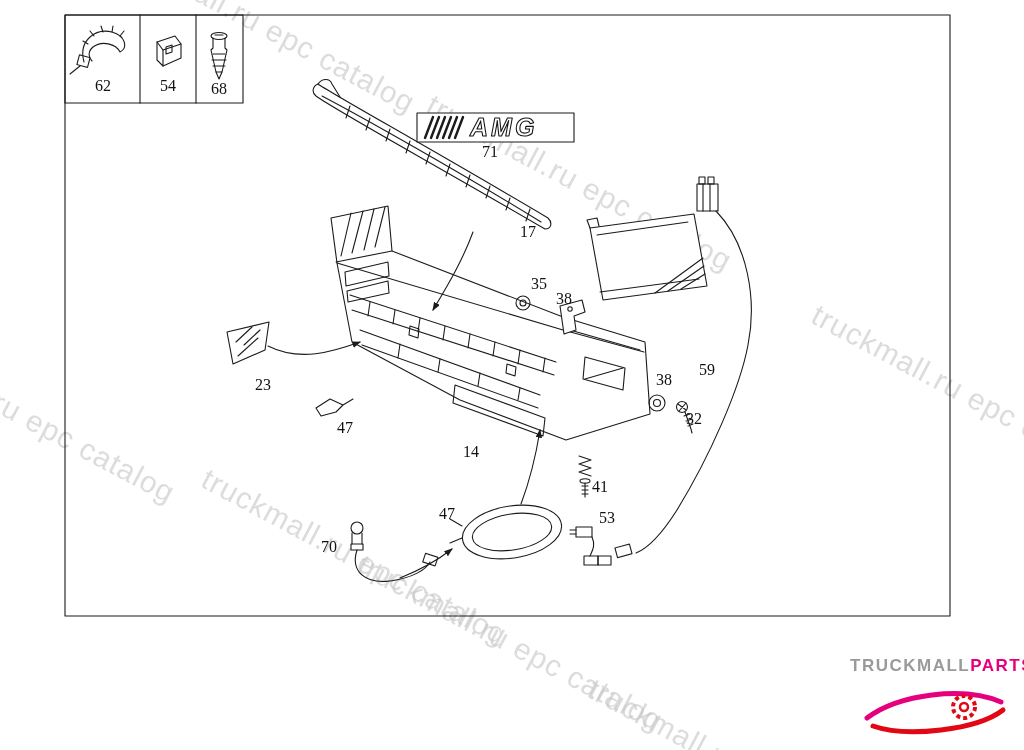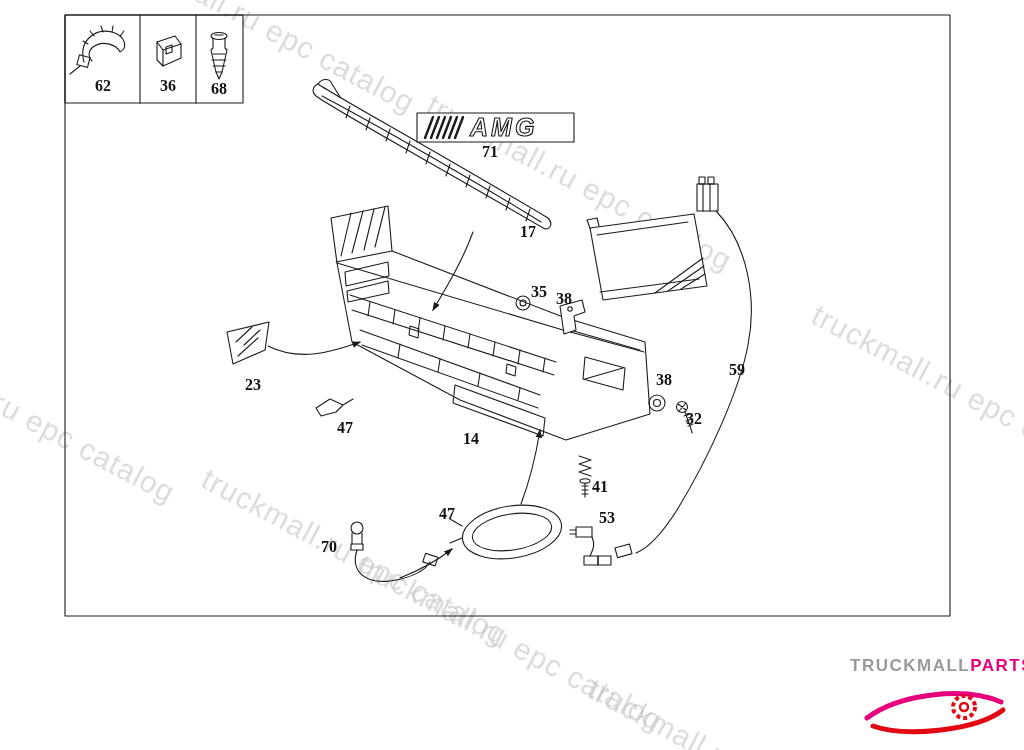--- a/index.html
+++ b/index.html
@@ -10,21 +10,21 @@
   .page{position:absolute;inset:0;}
   .watermark-layer{position:absolute;inset:0;z-index:1;}
   .wm{
     position:absolute;white-space:nowrap;
     font-family:"Liberation Sans",sans-serif;
     font-size:30px;letter-spacing:1px;
     color:#c6c6c6;opacity:.6;
     transform-origin:0 0;transform:rotate(28deg);
   }
   .art{position:absolute;left:0;top:0;z-index:2;}
-  .labels{position:absolute;inset:0;z-index:3;font-weight:bold;}
+  .labels{position:absolute;inset:0;z-index:3;}
   .part-label{
     position:absolute;transform:translate(-50%,-50%);
     font-size:16px;color:#111;font-family:"Liberation Serif",serif;
   }
   .logo{position:absolute;right:6px;top:656px;width:168px;text-align:center;z-index:4;}
   .logo-text{
     font-family:"Liberation Sans",sans-serif;font-weight:bold;
     font-size:17px;letter-spacing:1.5px;color:#9a9a9a;white-space:nowrap;
   }
   .logo-text .accent{color:#e6007e;}
@@ -171,32 +171,32 @@
         <path d="M268,346 C300,362 332,352 360,342" marker-end="url(#ah)"></path>
         <path d="M400,578 C420,570 438,560 452,549" marker-end="url(#ah)"></path>
         <path d="M521,504 C530,480 536,455 540,430" marker-end="url(#ah)"></path>
       </g>
 
     </g>
   </svg>
 
   <div class="labels">
     <span class="part-label" style="left:103px;top:86px">62</span>
-    <span class="part-label" style="left:168px;top:86px">36</span>
+    <span class="part-label" style="left:168px;top:86px">54</span>
     <span class="part-label" style="left:219px;top:89px">68</span>
     <span class="part-label" style="left:490px;top:152px">71</span>
     <span class="part-label" style="left:528px;top:232px">17</span>
-    <span class="part-label" style="left:539px;top:292px">35</span>
+    <span class="part-label" style="left:539px;top:284px">35</span>
     <span class="part-label" style="left:564px;top:299px">38</span>
-    <span class="part-label" style="left:253px;top:385px">23</span>
+    <span class="part-label" style="left:263px;top:385px">23</span>
     <span class="part-label" style="left:345px;top:428px">47</span>
-    <span class="part-label" style="left:471px;top:439px">14</span>
+    <span class="part-label" style="left:471px;top:452px">14</span>
     <span class="part-label" style="left:664px;top:380px">38</span>
     <span class="part-label" style="left:694px;top:419px">32</span>
-    <span class="part-label" style="left:737px;top:370px">59</span>
+    <span class="part-label" style="left:707px;top:370px">59</span>
     <span class="part-label" style="left:600px;top:487px">41</span>
     <span class="part-label" style="left:447px;top:514px">47</span>
     <span class="part-label" style="left:329px;top:547px">70</span>
     <span class="part-label" style="left:607px;top:518px">53</span>
   </div>
 
   <div class="logo">
     <div class="logo-text">
       <span>TRUCKMALL</span><span class="accent">PARTS</span>
     </div>

